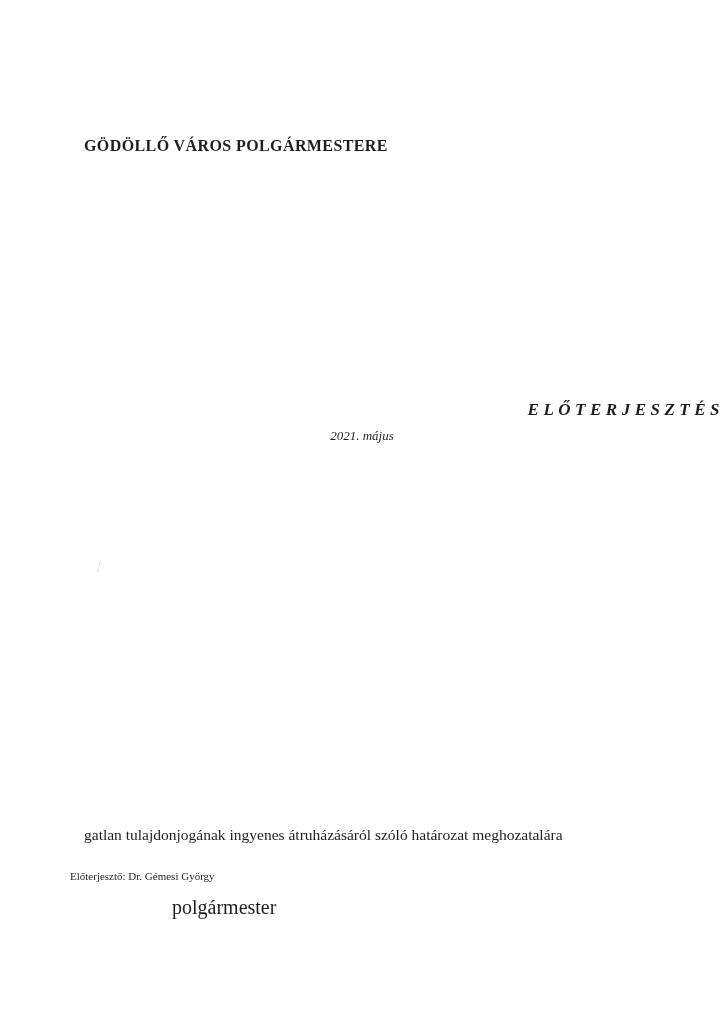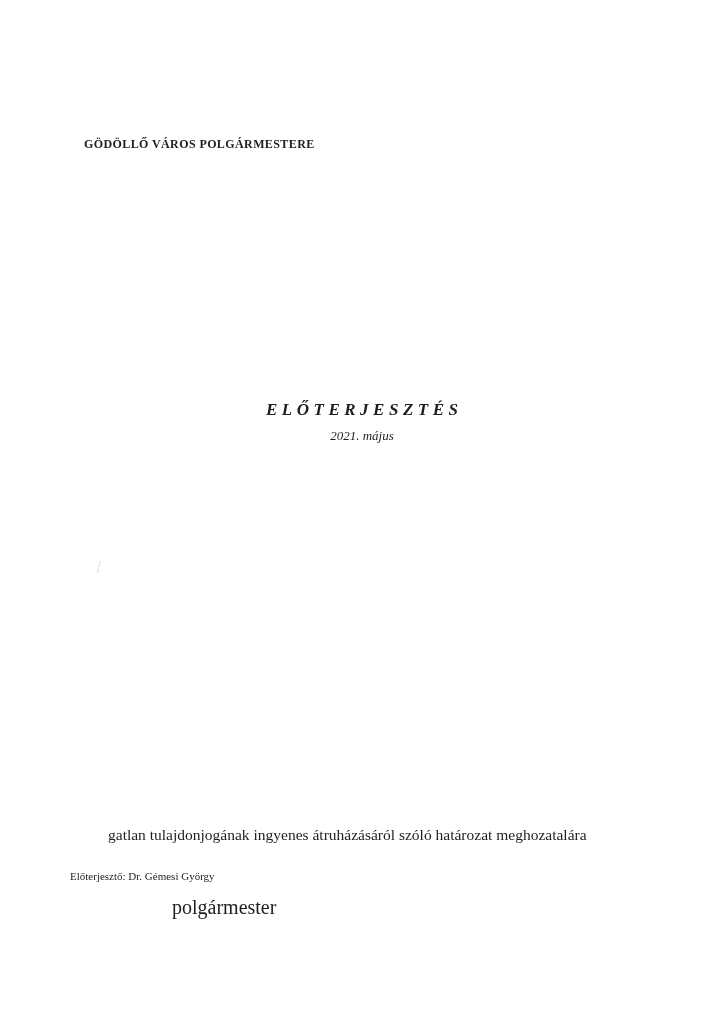--- a/index.html
+++ b/index.html
@@ -13,31 +13,31 @@
     height: 1024px;
     background: #ffffff;
     font-family: "Liberation Serif", "DejaVu Serif", serif;
     color: #1e1e1e;
     overflow: hidden;
   }
   .doc-header {
     position: absolute;
     left: 84px;
     top: 137px;
-    font-size: 12px;
+    font-size: 16px;
     font-weight: bold;
     letter-spacing: 0.4px;
     white-space: nowrap;
   }
   .doc-title {
     position: absolute;
     left: 0;
     right: 0;
     top: 400px;
-    text-align: center;
+    text-align: right;
     font-size: 17px;
     font-weight: bold;
     font-style: italic;
     letter-spacing: 4.5px;
     text-indent: 4.5px; 
     white-space: nowrap;
   }
   .doc-date {
     position: absolute;
     left: 0;
@@ -63,21 +63,20 @@
     width: 557px;
     font-size: 15.5px;
     line-height: 21.5px;
   }
   .subject-line-1 {
     text-align: justify;
     text-align-last: justify;
   }
   .subject-line-2 {
     text-align: left;
-    margin-left: 24px;
   }
   .bold {
     font-weight: bold;
   }
   .presenter-line {
     position: absolute;
     left: 70px;
     top: 870px;
     font-size: 11px;
     white-space: nowrap;

